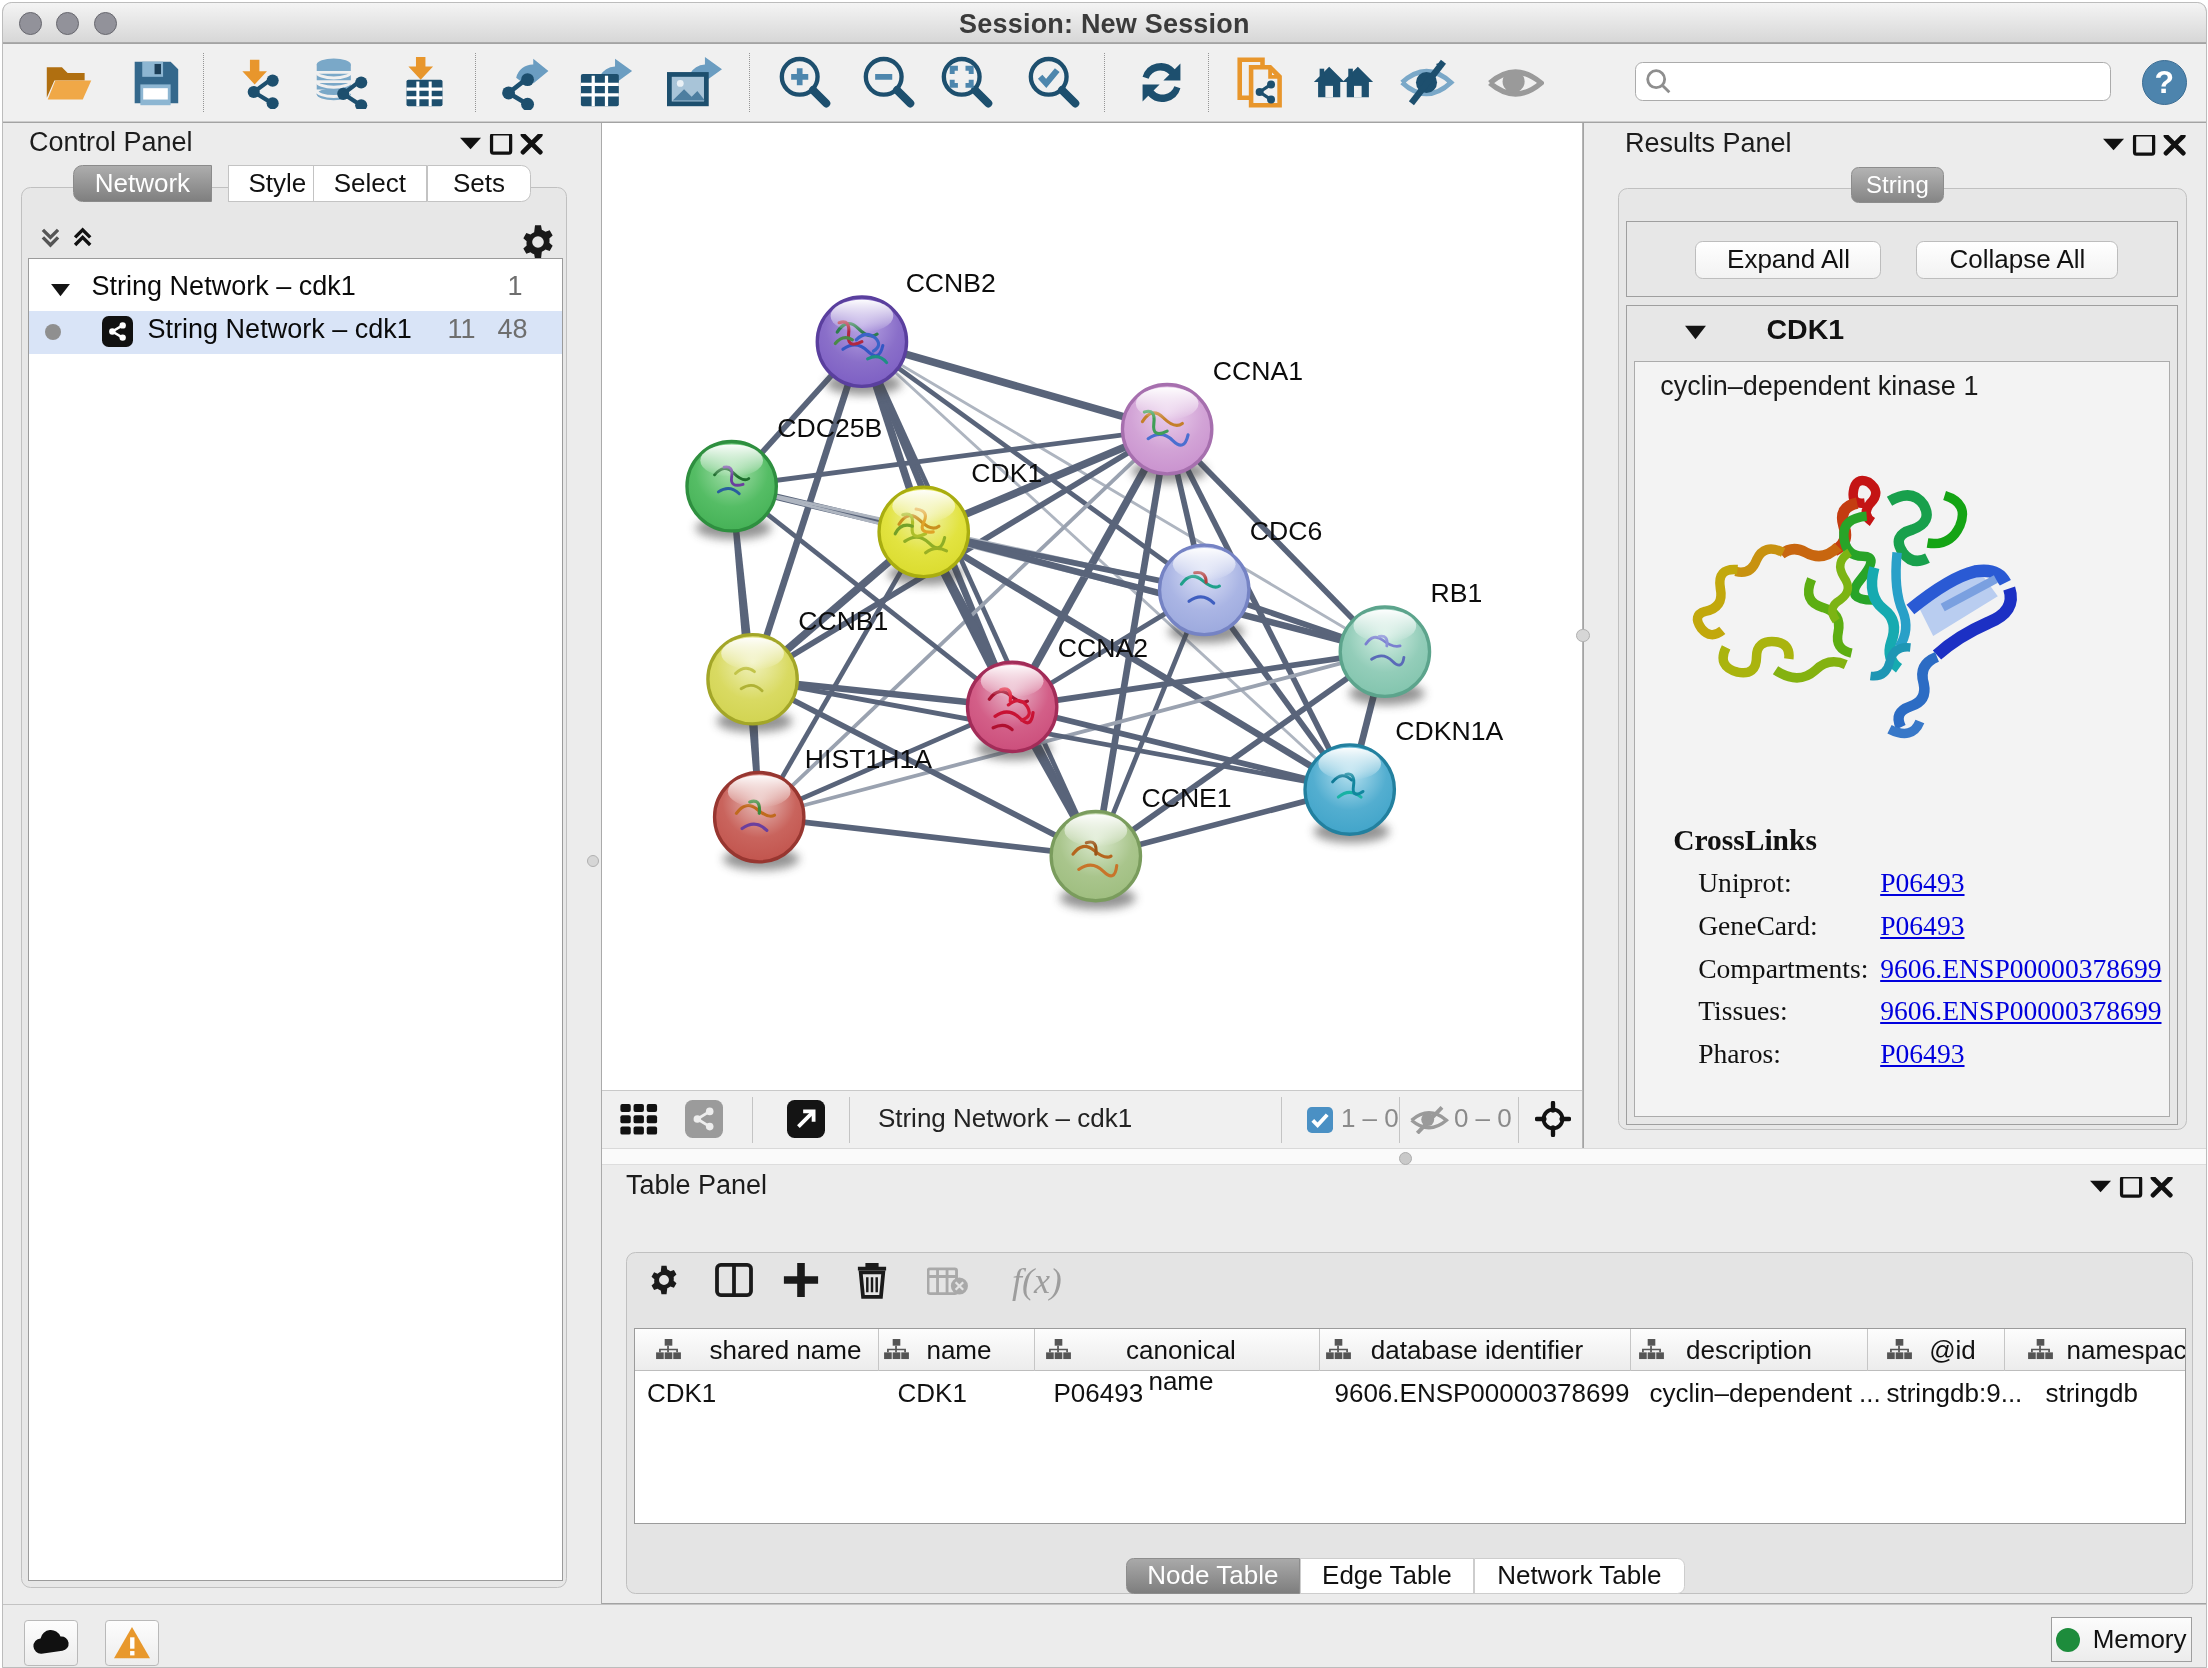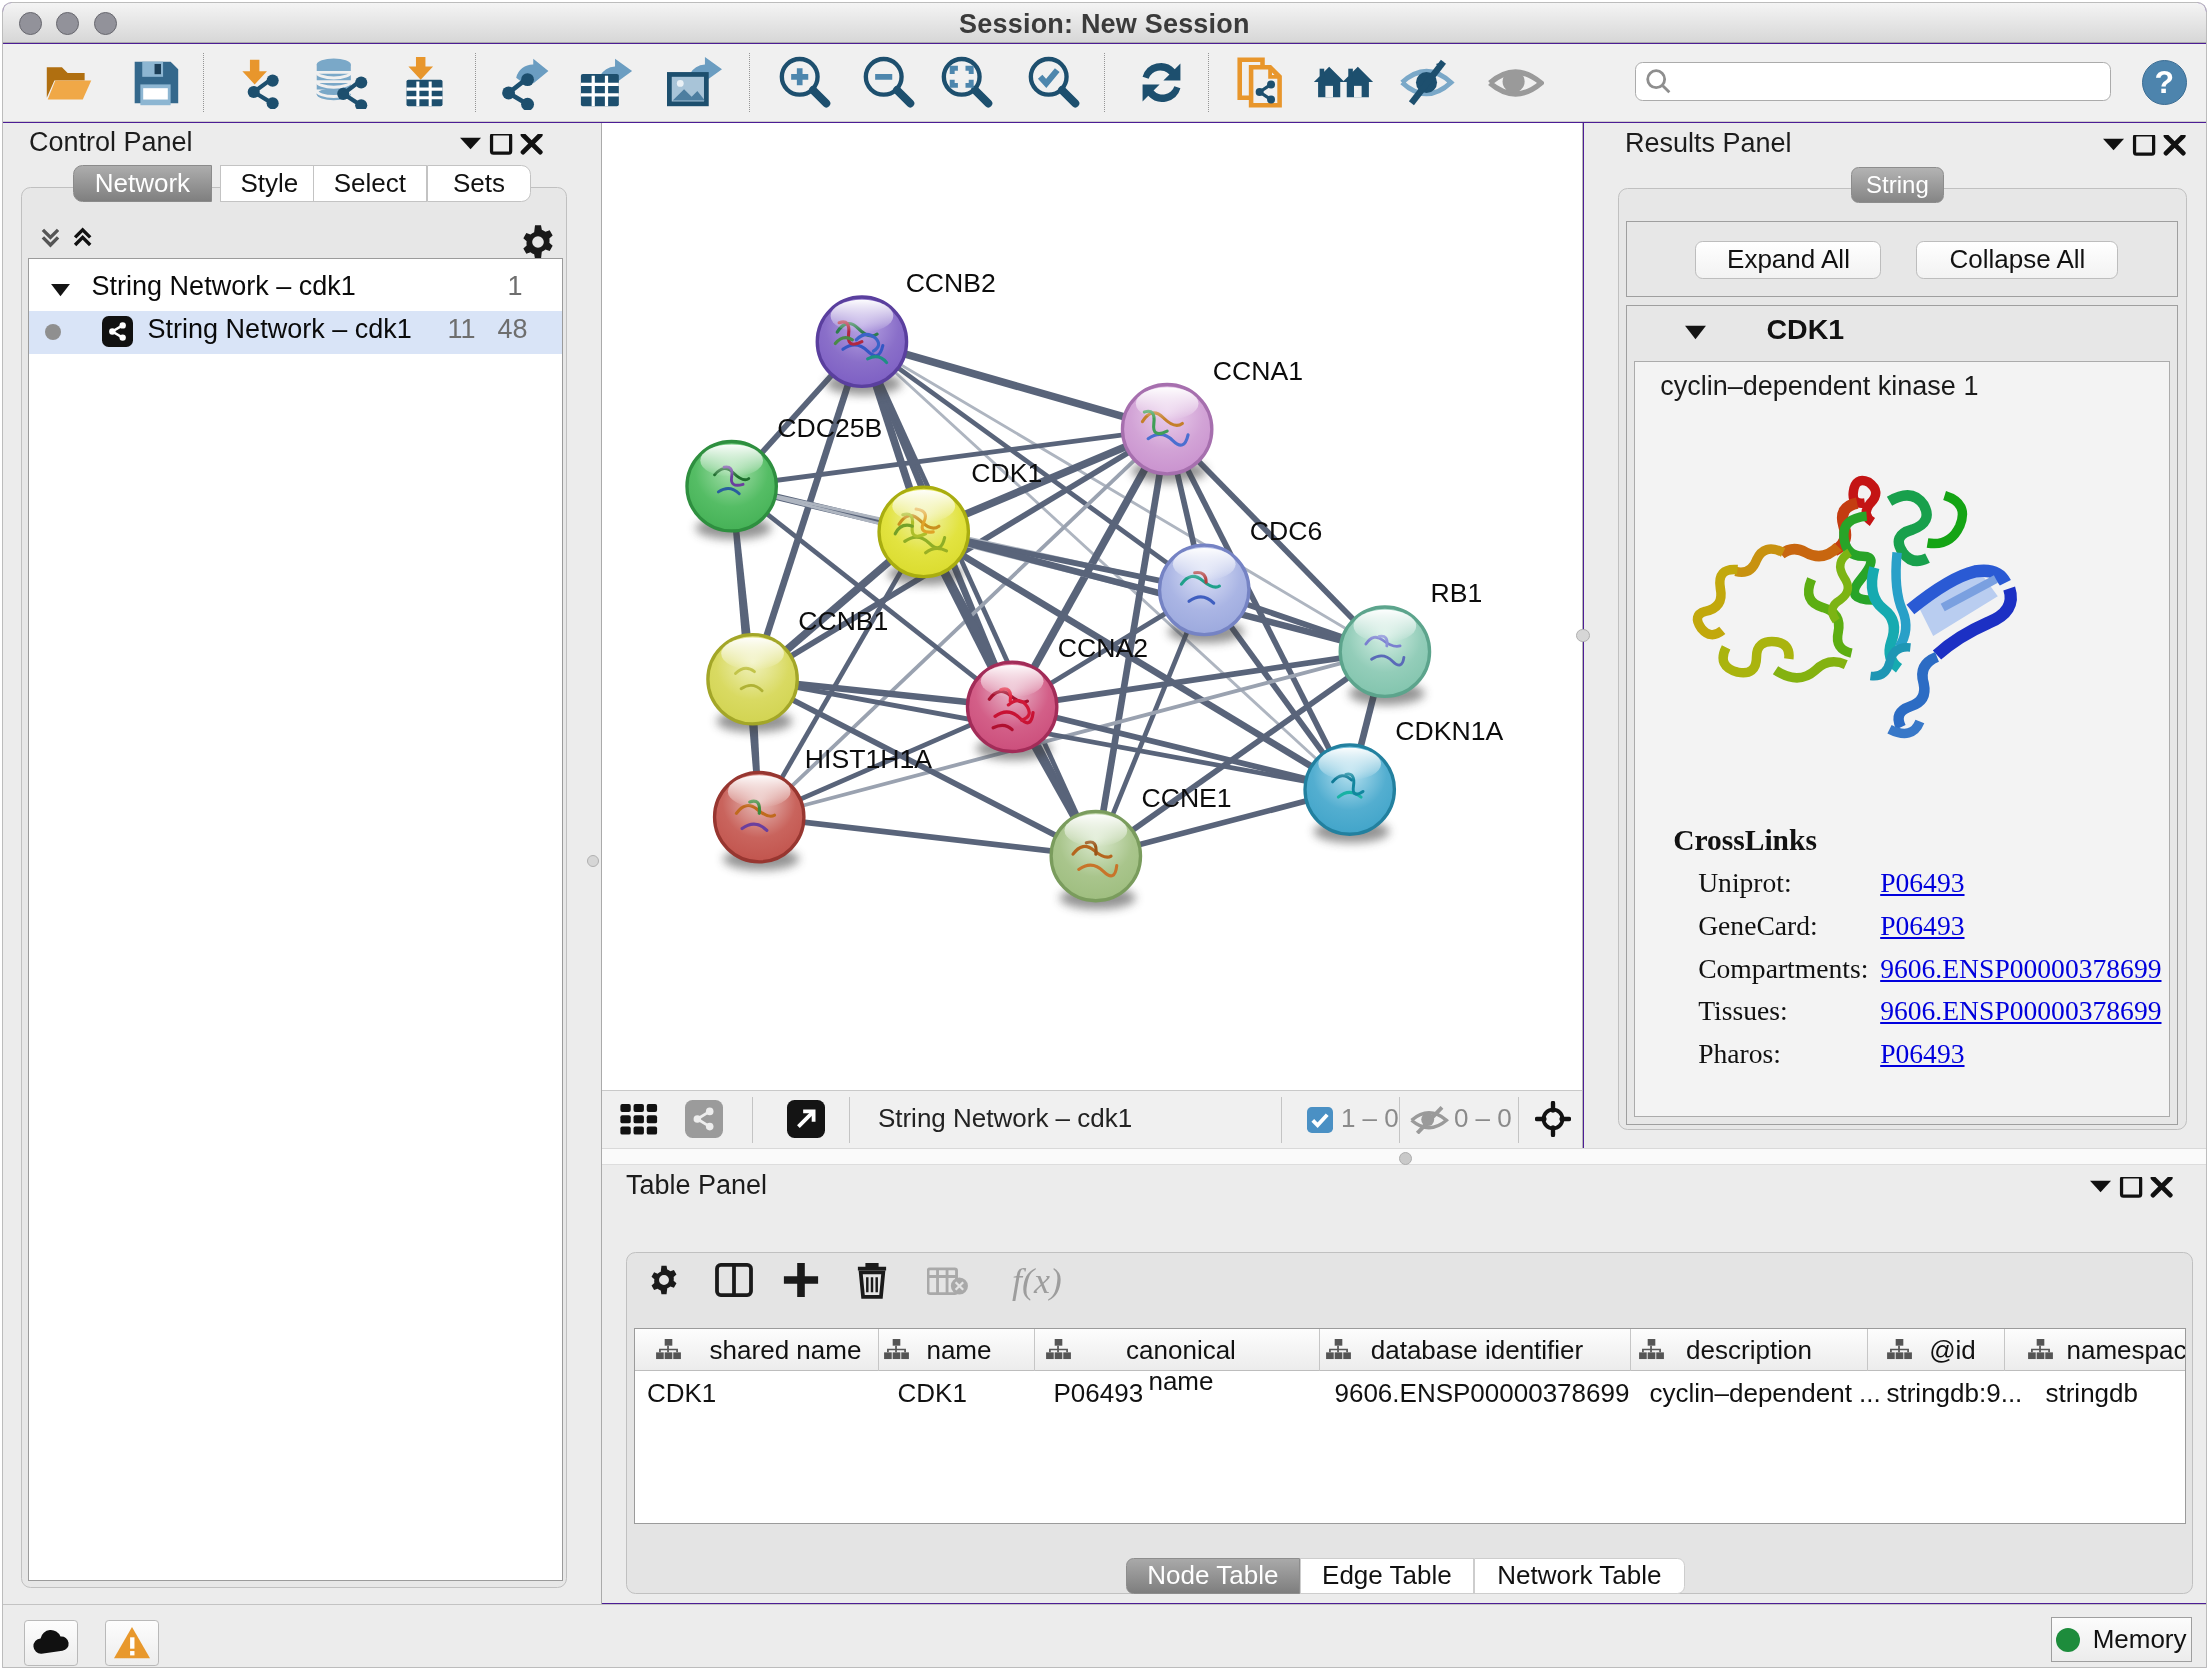--- a/index.html
+++ b/index.html
@@ -1,18 +1,18 @@
 <!DOCTYPE html>
 <html style="font-size:15px"><head>
 <meta charset="utf-8">
 <style>
   html,body{margin:0;padding:0;background:#fff;}
   *{box-sizing:border-box;}
   body{font-family:"Liberation Sans", sans-serif; width:2208px;height:1668px;position:relative;overflow:hidden;}
-  #win{position:absolute;left:1.9px;top:1.9px;width:2205px;height:1666px;background:#4c1d95;border-radius:9.5px 9.5px 0 0;overflow:hidden;border:1px solid #bcbcbc;}
+  #win{position:absolute;left:1.9px;top:1.9px;width:2205px;height:1666px;background:#a3a3a3;border-radius:9.5px 9.5px 0 0;overflow:hidden;border:1px solid #bcbcbc;}
   .abs{position:absolute;}
   
   #titlebar{position:absolute;left:0;top:0;width:100%;height:40px;background:linear-gradient(#f4f4f4,#d7d7d7);border-bottom:1px solid #ababab;}
   .tl{position:absolute;top:9.5px;width:23px;height:23px;border-radius:50%;background:#92929a;border:1.4px solid #67676e;}
   #title{position:absolute;top:5.7px;left:0;width:100%;text-align:center;font-size:27px;color:#3b3b3b;font-weight:bold;letter-spacing:0.2px;}
   
   #toolbar{position:absolute;left:0;top:41px;width:100%;height:78px;background:#f0f0f0;border-bottom:1px solid #cdcdcd;}
   .sep{position:absolute;top:9.5px;height:59px;width:0;border-left:1.9px dotted #959595;}
   .tbi{position:absolute;top:0;height:78px;display:flex;align-items:center;}
   
@@ -247,21 +247,21 @@
 
   <div id="controlpanel">
     <div class="ptitle" style="position:absolute;left:26px;top:3.8px;">Control Panel</div>
     <svg class="abs" style="left:457px;top:11.4px;" width="86" height="21" viewBox="0 0 90 22">
       <path d="M0 4 L22 4 L11 16 Z" fill="#111"></path>
       <rect x="33" y="0" width="20" height="20" fill="none" stroke="#111" stroke-width="3.4" rx="2"></rect>
       <path d="M66 1 L84 19 M84 1 L66 19" stroke="#111" stroke-width="5" stroke-linecap="round"></path>
     </svg>
 
     <div class="ctab sel" style="left:70px;width:139px;border-radius:9.5px 0 0 9.5px;">Network</div>
-    <div class="ctab" style="left:217px;width:99px;text-align:center;">Style</div>
+    <div class="ctab" style="left:225px;width:99px;text-align:center;">Style</div>
     <div class="ctab" style="left:310px;width:114px;">Select</div>
     <div class="ctab" style="left:424px;width:104px;border-radius:0 9.5px 9.5px 0;">Sets</div>
 
     <div class="inbox" style="left:18px;top:64px;width:546px;height:1401px;">
 
       <svg class="abs" style="left:19px;top:38px;" width="53" height="28.5" viewBox="0 0 56 30">
         <g fill="none" stroke="#555" stroke-width="3.6">
             <path d="M2 4 l8 8 8-8 M2 12 l8 8 8-8"></path>
           </g>
         <g fill="none" stroke="#111" stroke-width="3.6">

